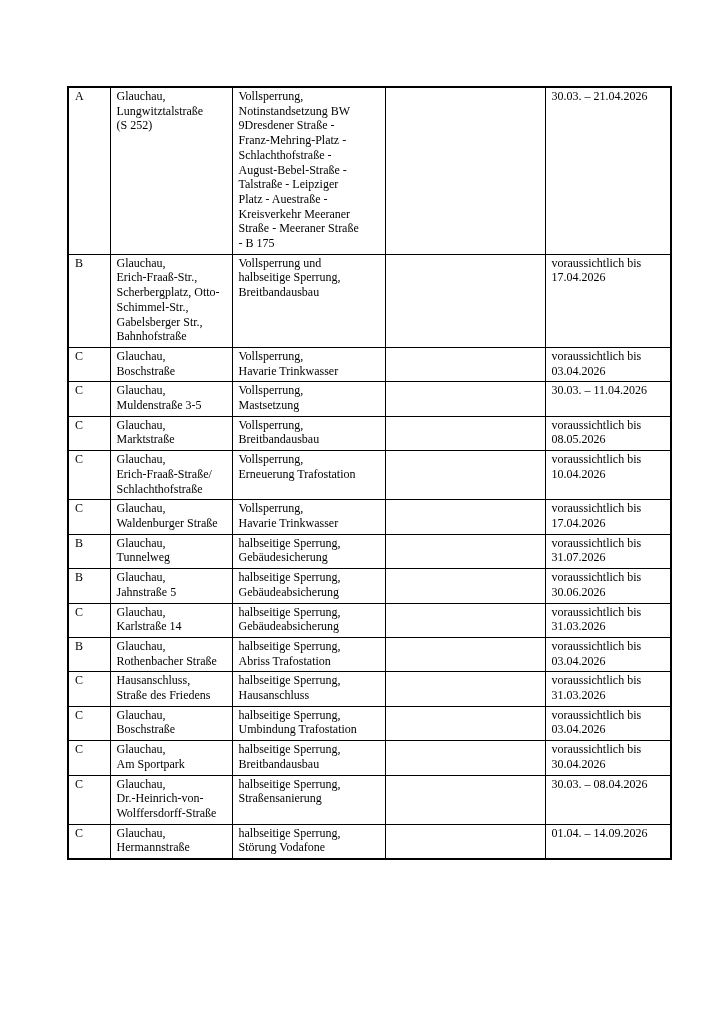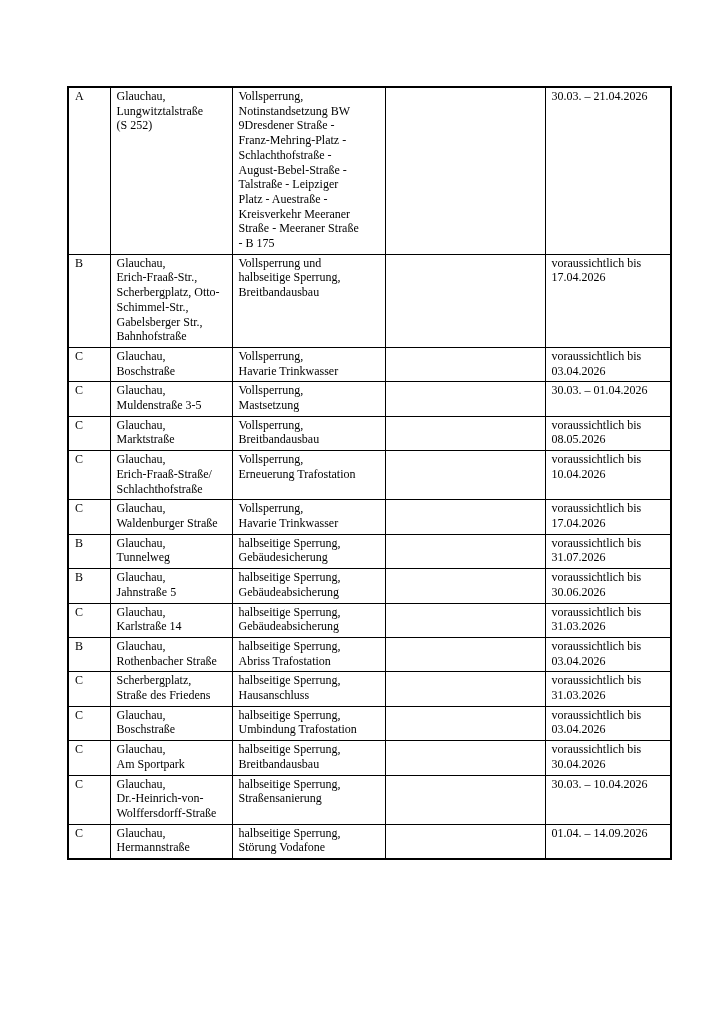--- a/index.html
+++ b/index.html
@@ -98,21 +98,21 @@
     <td>voraussichtlich bis
 03.04.2026</td>
   </tr>
         <tr>
     <td>C</td>
     <td>Glauchau,
 Muldenstraße 3-5</td>
     <td>Vollsperrung,
 Mastsetzung</td>
     <td></td>
-    <td>30.03. – 01.04.2026</td>
+    <td>30.03. – 11.04.2026</td>
   </tr>
         <tr>
     <td>C</td>
     <td>Glauchau,
 Marktstraße</td>
     <td>Vollsperrung,
 Breitbandausbau</td>
     <td></td>
     <td>voraussichtlich bis
 08.05.2026</td>
@@ -173,21 +173,21 @@
     <td>Glauchau,
 Rothenbacher Straße</td>
     <td>halbseitige Sperrung,
 Abriss Trafostation</td>
     <td></td>
     <td>voraussichtlich bis
 03.04.2026</td>
   </tr>
         <tr>
     <td>C</td>
-    <td>Scherbergplatz,
+    <td>Hausanschluss,
 Straße des Friedens</td>
     <td>halbseitige Sperrung,
 Hausanschluss</td>
     <td></td>
     <td>voraussichtlich bis
 31.03.2026</td>
   </tr>
         <tr>
     <td>C</td>
     <td>Glauchau,
@@ -209,21 +209,21 @@
 30.04.2026</td>
   </tr>
         <tr>
     <td>C</td>
     <td>Glauchau,
 Dr.-Heinrich-von-
 Wolffersdorff-Straße</td>
     <td>halbseitige Sperrung,
 Straßensanierung</td>
     <td></td>
-    <td>30.03. – 10.04.2026</td>
+    <td>30.03. – 08.04.2026</td>
   </tr>
         <tr>
     <td>C</td>
     <td>Glauchau,
 Hermannstraße</td>
     <td>halbseitige Sperrung,
 Störung Vodafone</td>
     <td></td>
     <td>01.04. – 14.09.2026</td>
   </tr>

